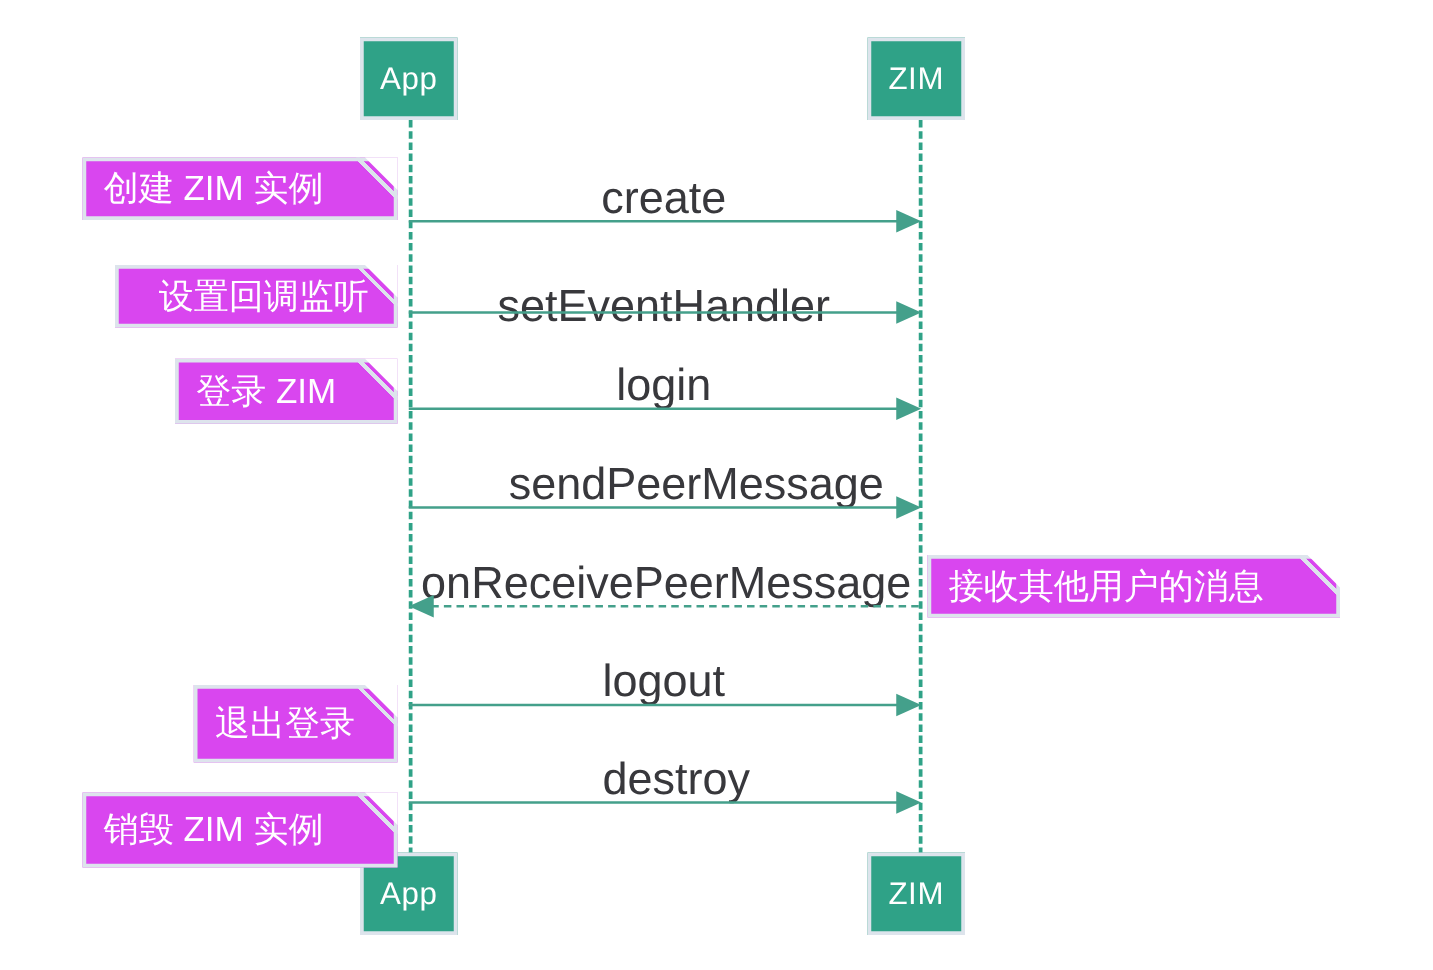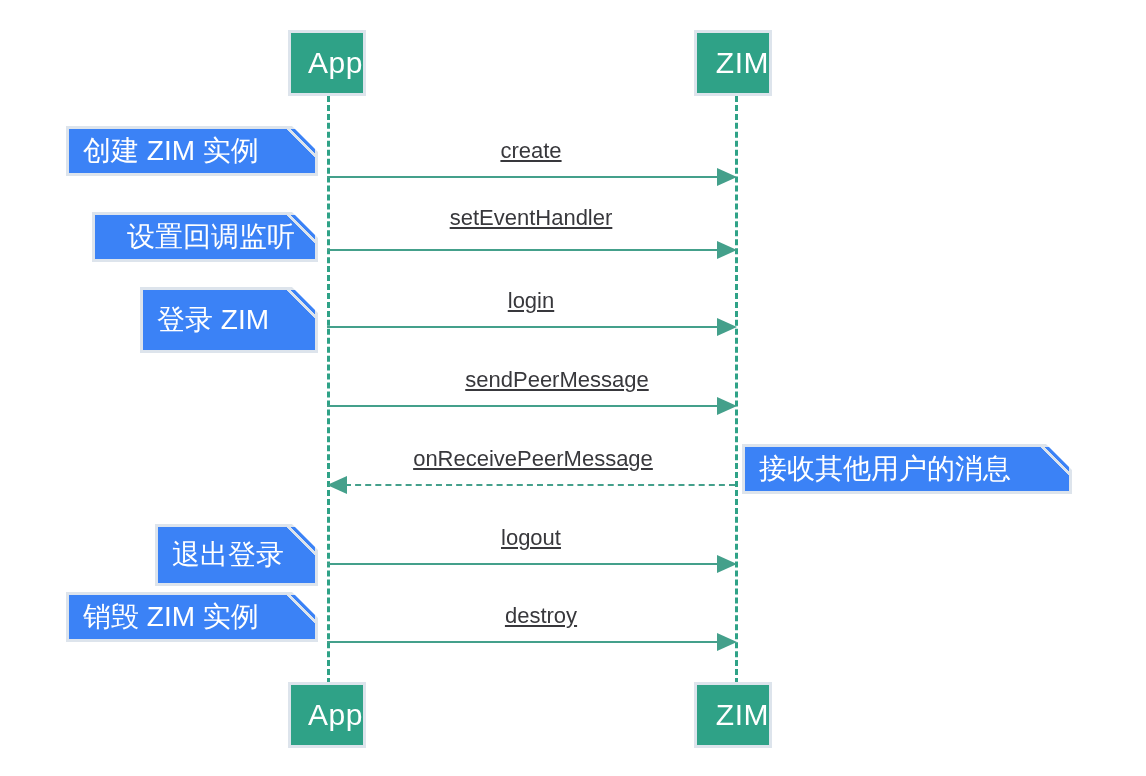--- a/index.html
+++ b/index.html
@@ -18,25 +18,25 @@
     overflow: hidden;
   }
 
   
   .participant {
     position: absolute;
     box-sizing: border-box;
     background: #2fa287;
     border: 3px solid #dde4ec;
     color: #ffffff;
-    font-size: 30px;
+    font-size: 25px;
     line-height: 1;
     display: flex;
     align-items: center;
-    justify-content: flex-end;
+    justify-content: center;
     letter-spacing: 0.5px;
   }
 
   
   .lifeline {
     position: absolute;
     width: 0;
     border-left: 3px dashed #2fa287;
   }
 
@@ -58,32 +58,31 @@
   }
   .arrowhead.right {
     border-left: 20px solid #44a08b;
   }
   .arrowhead.left {
     border-right: 20px solid #44a08b;
   }
   .msg-label {
     position: absolute;
     color: #38383c;
-    font-size: 22px;
+    font-size: 36px;
     line-height: 1;
     white-space: nowrap;
     text-align: center;
-    text-decoration: underline;
   }
 
   
   .note {
     position: absolute;
     box-sizing: border-box;
-    background: #3b82f6;
+    background: #d946ef;
     border: 3px solid #dde4ec;
     color: #ffffff;
     font-size: 28px;
     line-height: 1;
     display: flex;
     align-items: center;
     white-space: nowrap;
     padding-left: 14px;
     padding-right: 40px;
   }
@@ -137,21 +136,21 @@
     <span>App</span>
   </div>
   <div class="participant" style="left:694px; top:682px; width:78px; height:66px;">
     <span>ZIM</span>
   </div>
 
   <div class="msg-label" style="left:327px; top:140px; width:408px;">create</div>
   <div class="msg" style="left:327px; top:176px; width:392px;"></div>
   <div class="arrowhead right" style="left:717px; top:168px;"></div>
 
-  <div class="msg-label" style="left:327px; top:207px; width:408px;">setEventHandler</div>
+  <div class="msg-label" style="left:327px; top:227px; width:408px;">setEventHandler</div>
   <div class="msg" style="left:327px; top:249px; width:392px;"></div>
   <div class="arrowhead right" style="left:717px; top:241px;"></div>
 
   <div class="msg-label" style="left:327px; top:290px; width:408px;">login</div>
   <div class="msg" style="left:327px; top:326px; width:392px;"></div>
   <div class="arrowhead right" style="left:717px; top:318px;"></div>
 
   <div class="msg-label" style="left:327px; top:369px; width:460px;">sendPeerMessage</div>
   <div class="msg" style="left:327px; top:405px; width:392px;"></div>
   <div class="arrowhead right" style="left:717px; top:397px;"></div>
@@ -169,30 +168,30 @@
   <div class="arrowhead right" style="left:717px; top:633px;"></div>
 
   <div class="note" style="left:66px; top:126px; width:252px; height:50px;">
     <span>创建 ZIM 实例</span>
   </div>
 
   <div class="note" style="left:92px; top:212px; width:226px; height:50px;padding-left:32px;">
     <span>设置回调监听</span>
   </div>
 
-  <div class="note" style="left:140px; top:287px; width:178px; height:66px;">
+  <div class="note" style="left:140px; top:287px; width:178px; height:52px;">
     <span>登录 ZIM</span>
   </div>
 
 
   <div class="note" style="left:742px; top:444px; width:330px; height:50px;text-align:center;">
     <span>接收其他用户的消息</span>
   </div>
 
-  <div class="note" style="left:155px; top:524px; width:163px; height:62px;">
+  <div class="note" style="left:155px; top:548px; width:163px; height:62px;">
     <span>退出登录</span>
   </div>
 
-  <div class="note" style="left:66px; top:592px; width:252px; height:50px;">
+  <div class="note" style="left:66px; top:634px; width:252px; height:60px;">
     <span>销毁 ZIM 实例</span>
   </div>
 
 </div>
 
 </body></html>

